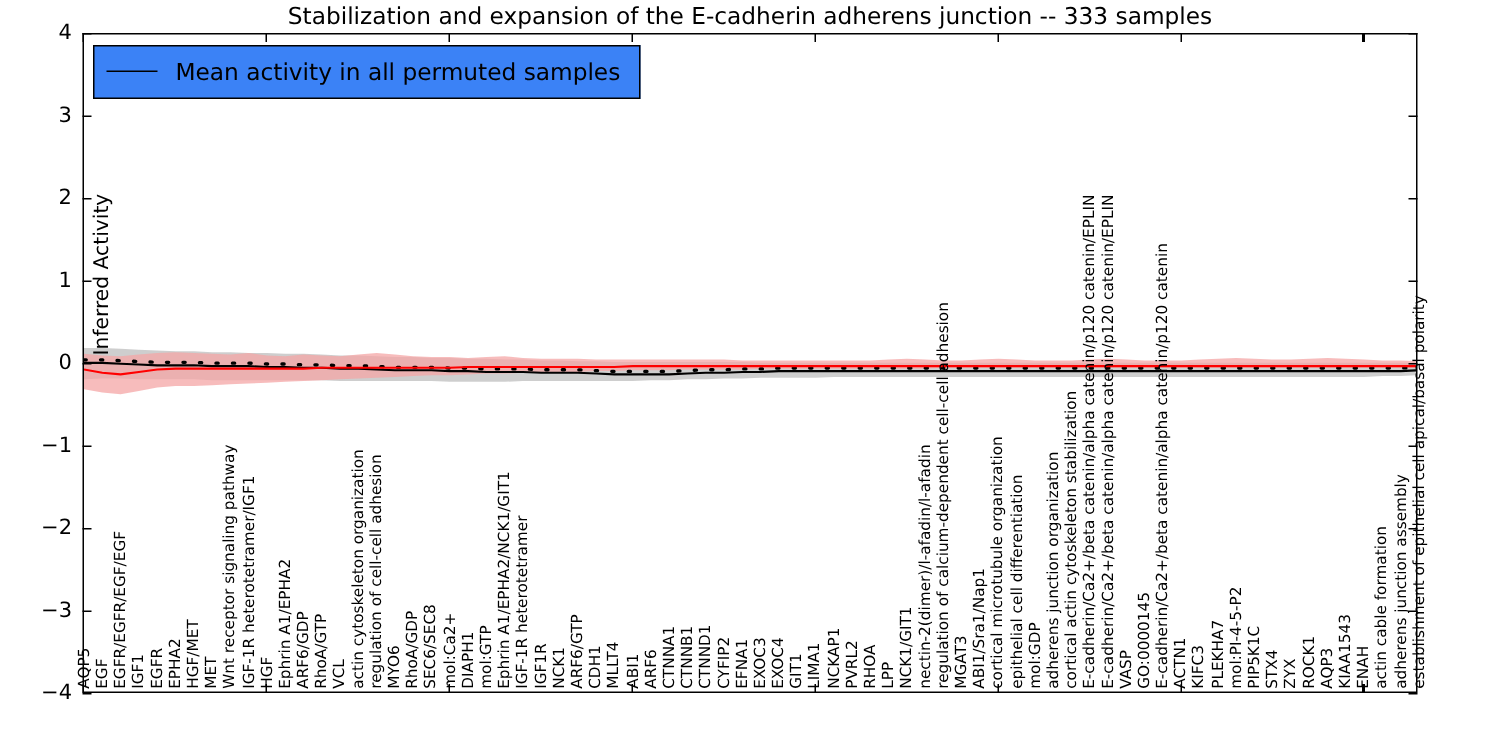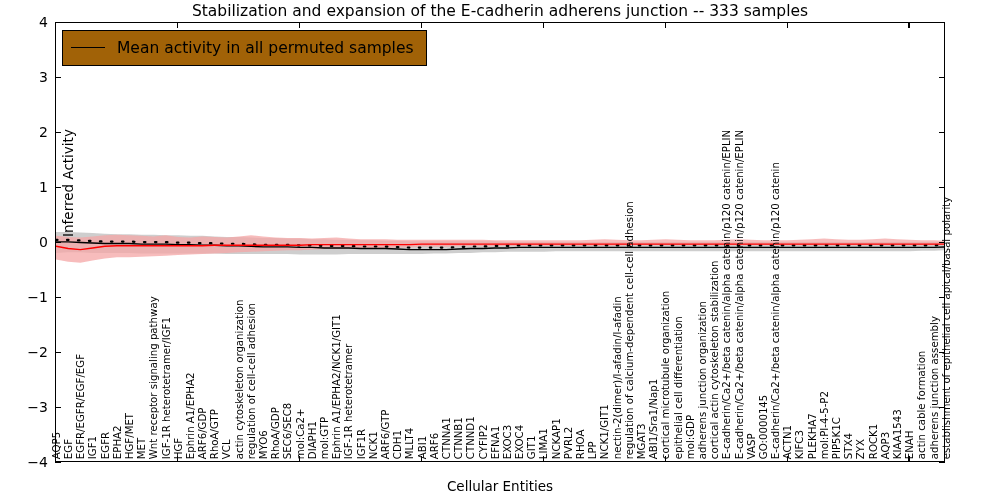--- a/index.html
+++ b/index.html
@@ -50,21 +50,21 @@
     position:absolute;bottom:0;
     transform-origin:left bottom;
     transform:rotate(-90deg) translateY(100%);
     font-size:10.2px;line-height:10.2px;
     white-space:nowrap;color:#000;
   }
 
   
   #legend{
     position:absolute;left:62px;top:30px;
-    border:1.2px solid #000;background:#a16207;
+    border:1.2px solid #000;background:#3b82f6;
     padding:5px 12px 6px 8px;
   }
   .legend-row{display:flex;align-items:center;height:23px;}
   .legend-swatch{width:34px;height:0;border-top:1.6px solid #000;margin-right:12px;}
   .legend-swatch.red{border-top-color:#ff0000;}
   .legend-text{font-size:15.5px;white-space:nowrap;}
 </style>
 </head>
 <body>
 
@@ -204,21 +204,20 @@
       <div class="xlab" style="left: 813.649px; bottom: 41px;">ROCK1</div>
       <div class="xlab" style="left: 825.841px; bottom: 41px;">AQP3</div>
       <div class="xlab" style="left: 838.033px; bottom: 41px;">KIAA1543</div>
       <div class="xlab" style="left: 850.225px; bottom: 41px;">ENAH</div>
       <div class="xlab" style="left: 862.416px; bottom: 41px;">actin cable formation</div>
       <div class="xlab" style="left: 874.608px; bottom: 41px;">adherens junction assembly</div>
       <div class="xlab" style="left: 886.8px; bottom: 41px;">establishment of epithelial cell apical/basal polarity</div>
     </div>
 
   <div id="y-axis-label">Inferred Activity</div>
-  <div id="x-axis-label">Cellular Entities</div>
 
   <div id="legend">
     <div class="legend-row">
       <span class="legend-swatch"></span>
       <span class="legend-text">Mean activity in all permuted samples</span>
     </div>
   </div>
 
 </div>
 

